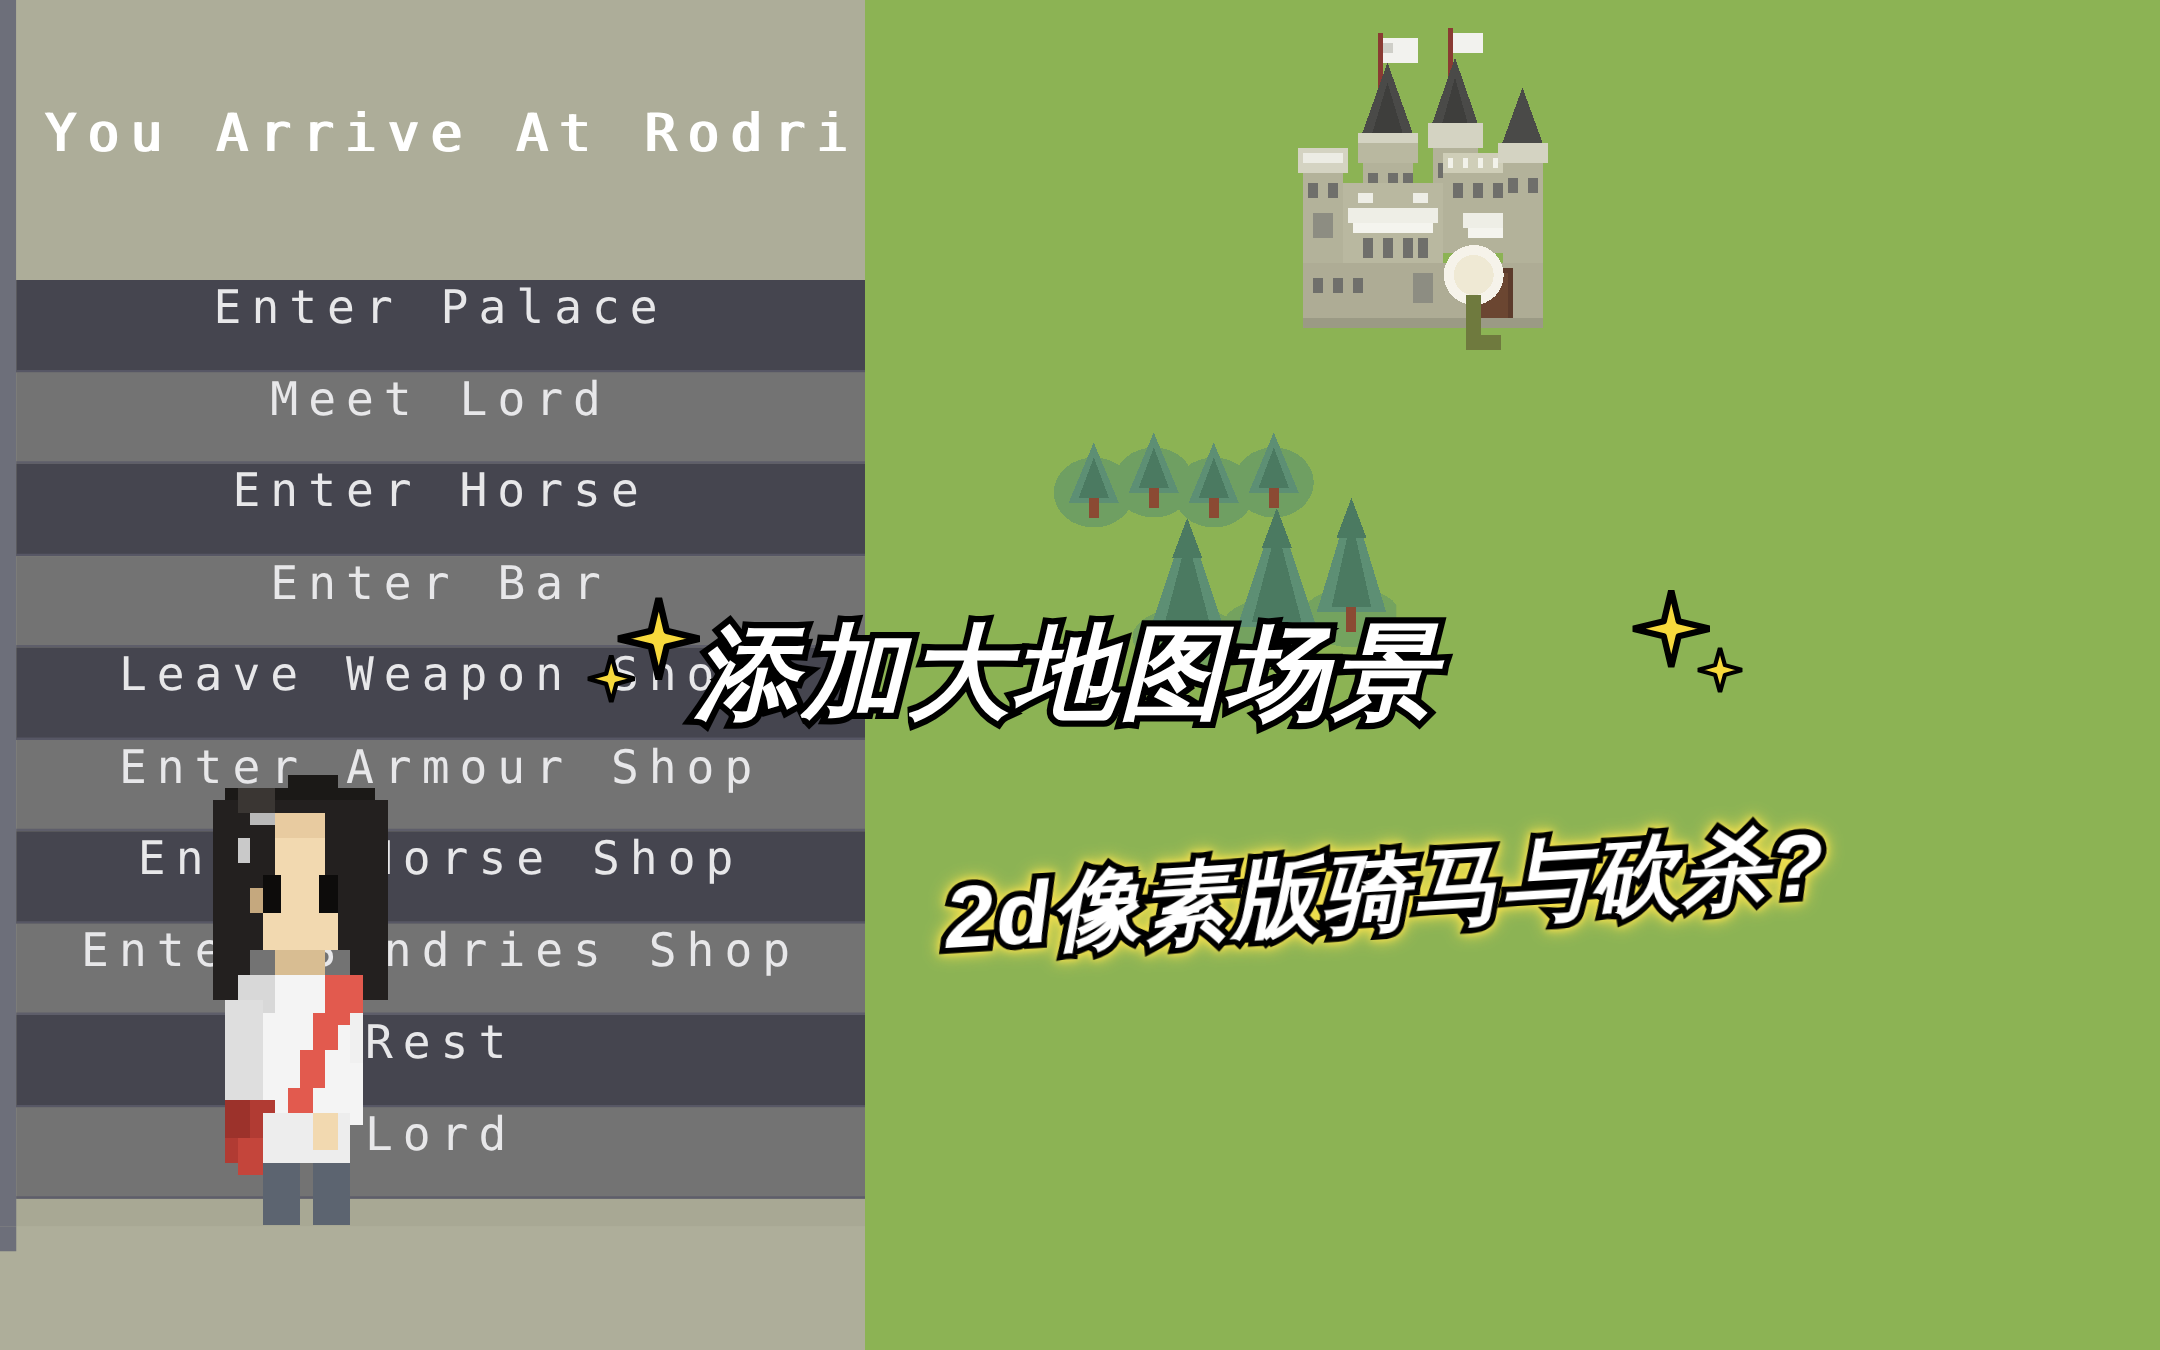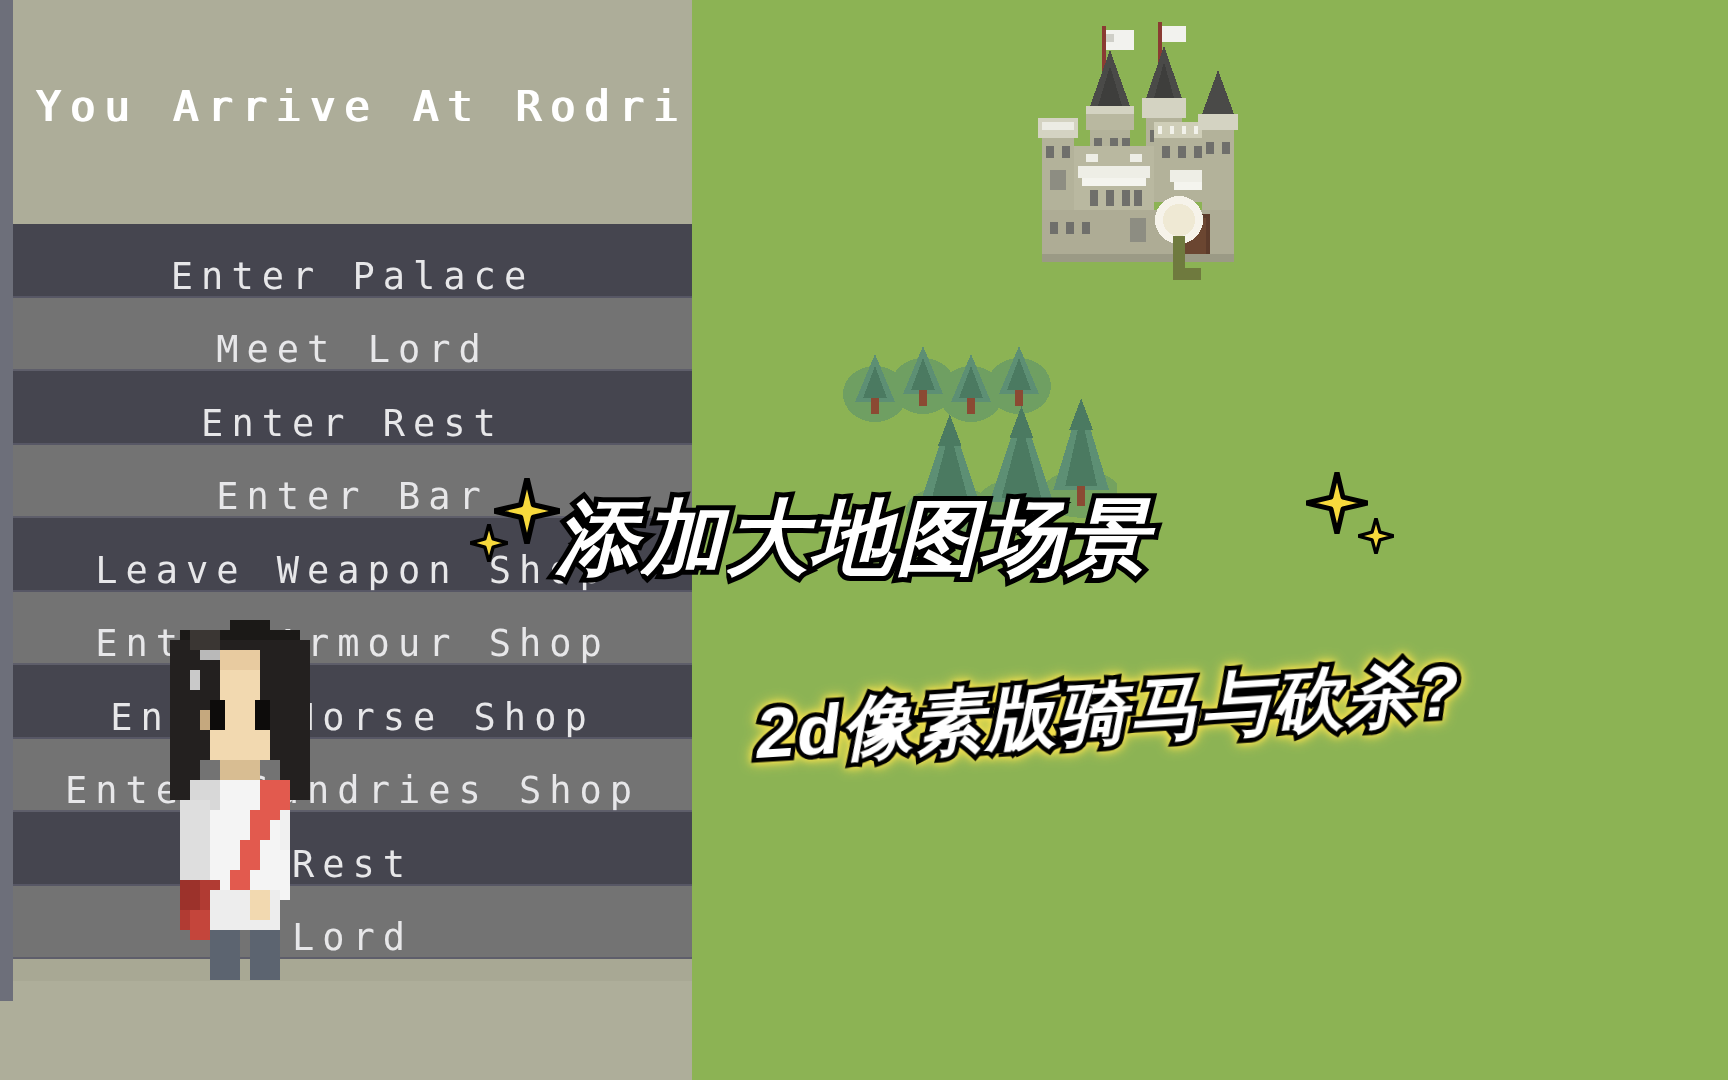--- a/index.html
+++ b/index.html
@@ -26,21 +26,21 @@
     font-family:"DejaVu Sans Mono", monospace;
     font-size:42px; letter-spacing:9px; color:#ffffff;
     white-space:nowrap;
     text-shadow: 2px 0 0 #fff;
   }
   #menu-list {
     position:absolute; left:13px; top:224px; width:679px; height:757px;
   }
   .menu-item {
     position:relative; height:73.5px; width:100%;
-    display:flex; align-items:flex-end; justify-content:center;
+    display:flex; align-items:flex-start; justify-content:center;
     color:#e7e7e9; font-family:"DejaVu Sans Mono", monospace;
     font-size:37px; letter-spacing:8px; white-space:nowrap;
   }
   .menu-item.odd  { background:#45454f; }
   .menu-item.even { background:#737373; }
   .menu-item::after{
     content:""; position:absolute; left:0; right:0; bottom:0; height:2px;
     background:rgba(90,90,104,.85);
   }
   #panel-bottom-strip {
@@ -119,21 +119,21 @@
     </div>
 
     <div id="menu-list">
       <div class="menu-item odd">
           <span>Enter Palace</span>
         </div>
       <div class="menu-item even">
           <span>Meet Lord</span>
         </div>
       <div class="menu-item odd">
-          <span>Enter Rest</span>
+          <span>Enter Horse</span>
         </div>
       <div class="menu-item even">
           <span>Enter Bar</span>
         </div>
       <div class="menu-item odd">
           <span>Leave Weapon Shop</span>
         </div>
       <div class="menu-item even">
           <span>Enter Armour Shop</span>
         </div>

